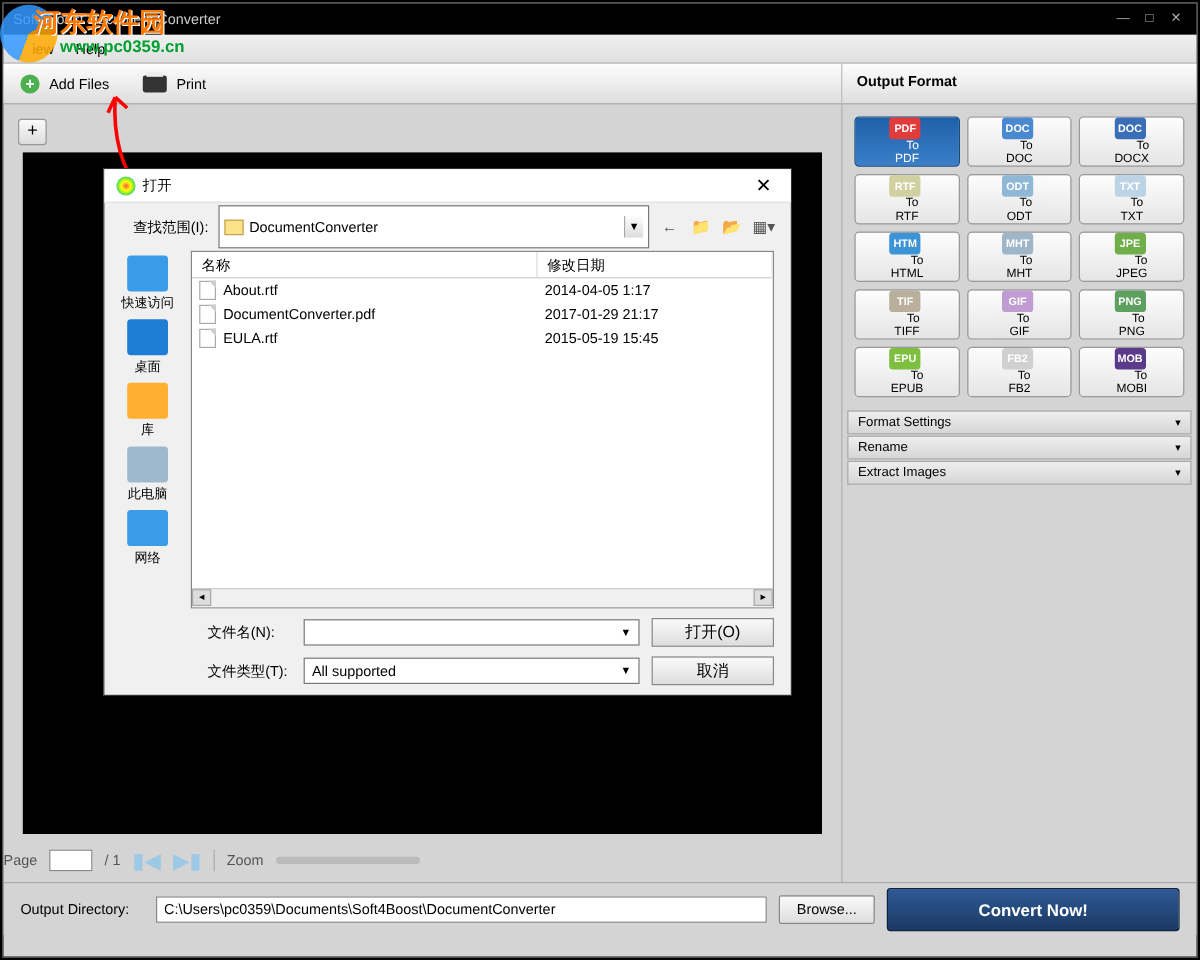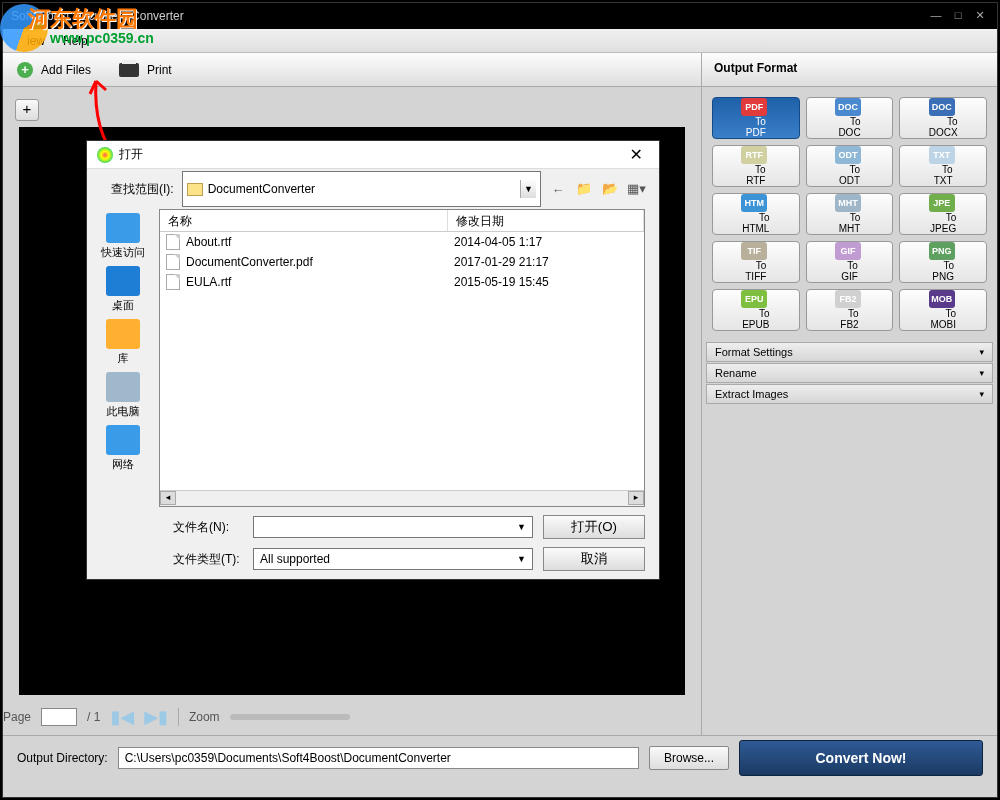--- a/index.html
+++ b/index.html
@@ -28,21 +28,21 @@
 .zoomslider { width: 120px; height: 6px; background: #bbb; border-radius: 3px; }
 .right-col { width: 296px; background: #d4d4d4; display: flex; flex-direction: column; border-left: 1px solid #aaa; }
 .rhdr { height: 34px; background: linear-gradient(#fdfdfd,#dedede); border-bottom: 1px solid #aaa; font-size: 12px; font-weight: bold; padding: 8px 12px; }
 .fmt-grid { padding: 10px; display: grid; grid-template-columns: repeat(3,1fr); gap: 6px; }
 .fmt { height: 42px; background: linear-gradient(#fdfdfd,#e5e5e5); border: 1px solid #999; border-radius: 4px; display: flex; align-items: center; cursor: pointer; font-size: 10px; padding: 0 20px; flex-direction: column; }
 .fmt.sel { background: linear-gradient(#1e61a9,#3b7fc9); border-color: #124a85; color: #fff; }
 .fmt-ic { width: 26px; height: 26px; margin-right: 3px; border-radius: 3px; display:flex; align-items:center; justify-content:center; font-size:9px; font-weight:bold; }
 .fmt-txt { flex:1; text-align: right; line-height: 11px; }
 .sect { height: 20px; background: linear-gradient(#eee,#d6d6d6); border: 1px solid #aaa; font-size: 11px; padding: 2px 8px; margin: 1px 4px; display: flex; justify-content: space-between; align-items: center; cursor: pointer; }
 .footer { position: absolute; left: 0; right: 0; bottom: 18px; height: 44px; background: #d4d4d4; border-top: 1px solid #aaa; display: flex; align-items: center; padding: 0 14px; gap: 10px; font-size: 12px; }
-.outdir { flex: 1; height: 22px; background: #fff; border: 1px solid #888; padding: 2px 6px; font-size: 12px; }
+.outdir { flex: 1; height: 22px; background: #fff; border: 1px solid #888; padding: 2px 6px; font-size: 12px; margin-left: 12px; }
 .brws { height: 24px; padding: 0 14px; background: linear-gradient(#fafafa,#ddd); border: 1px solid #888; border-radius: 2px; font-size: 12px; cursor: pointer; }
 .cnvrt { width: 244px; height: 36px; background: linear-gradient(#2e5a95,#1b3a63); color: #fff; border: 1px solid #0d2340; border-radius: 3px; font-size: 14px; font-weight: bold; cursor: pointer; margin-left: auto; }
 .status { position: absolute; left: 0; right: 0; bottom: 0; height: 18px; background: #d4d4d4; font-size: 11px; padding: 2px 12px; color: #333; }
 
 .wm { position: absolute; left: 0; top: 4px; z-index: 50; pointer-events: none; text-decoration: underline; }
 .wm-circ { width: 48px; height: 48px; border-radius: 50%; background: conic-gradient(#3399ff 0 60deg,#ffaa00 60deg 200deg,#3399ff 200deg 360deg); opacity:.85; display:inline-block; }
 .wm-txt { position: absolute; left: 28px; top: 0; font-size: 22px; font-weight: bold; color: #ff7800; text-shadow: 1px 1px 0 #fff; white-space: nowrap; }
 .wm-url { position: absolute; left: 50px; top: 26px; font-size: 14px; font-weight: bold; color: #00a030; }
 .arrow { position: absolute; left: 88px; top: 76px; z-index: 45; pointer-events: none; }
 .arrow svg { width: 40px; height: 90px; }

